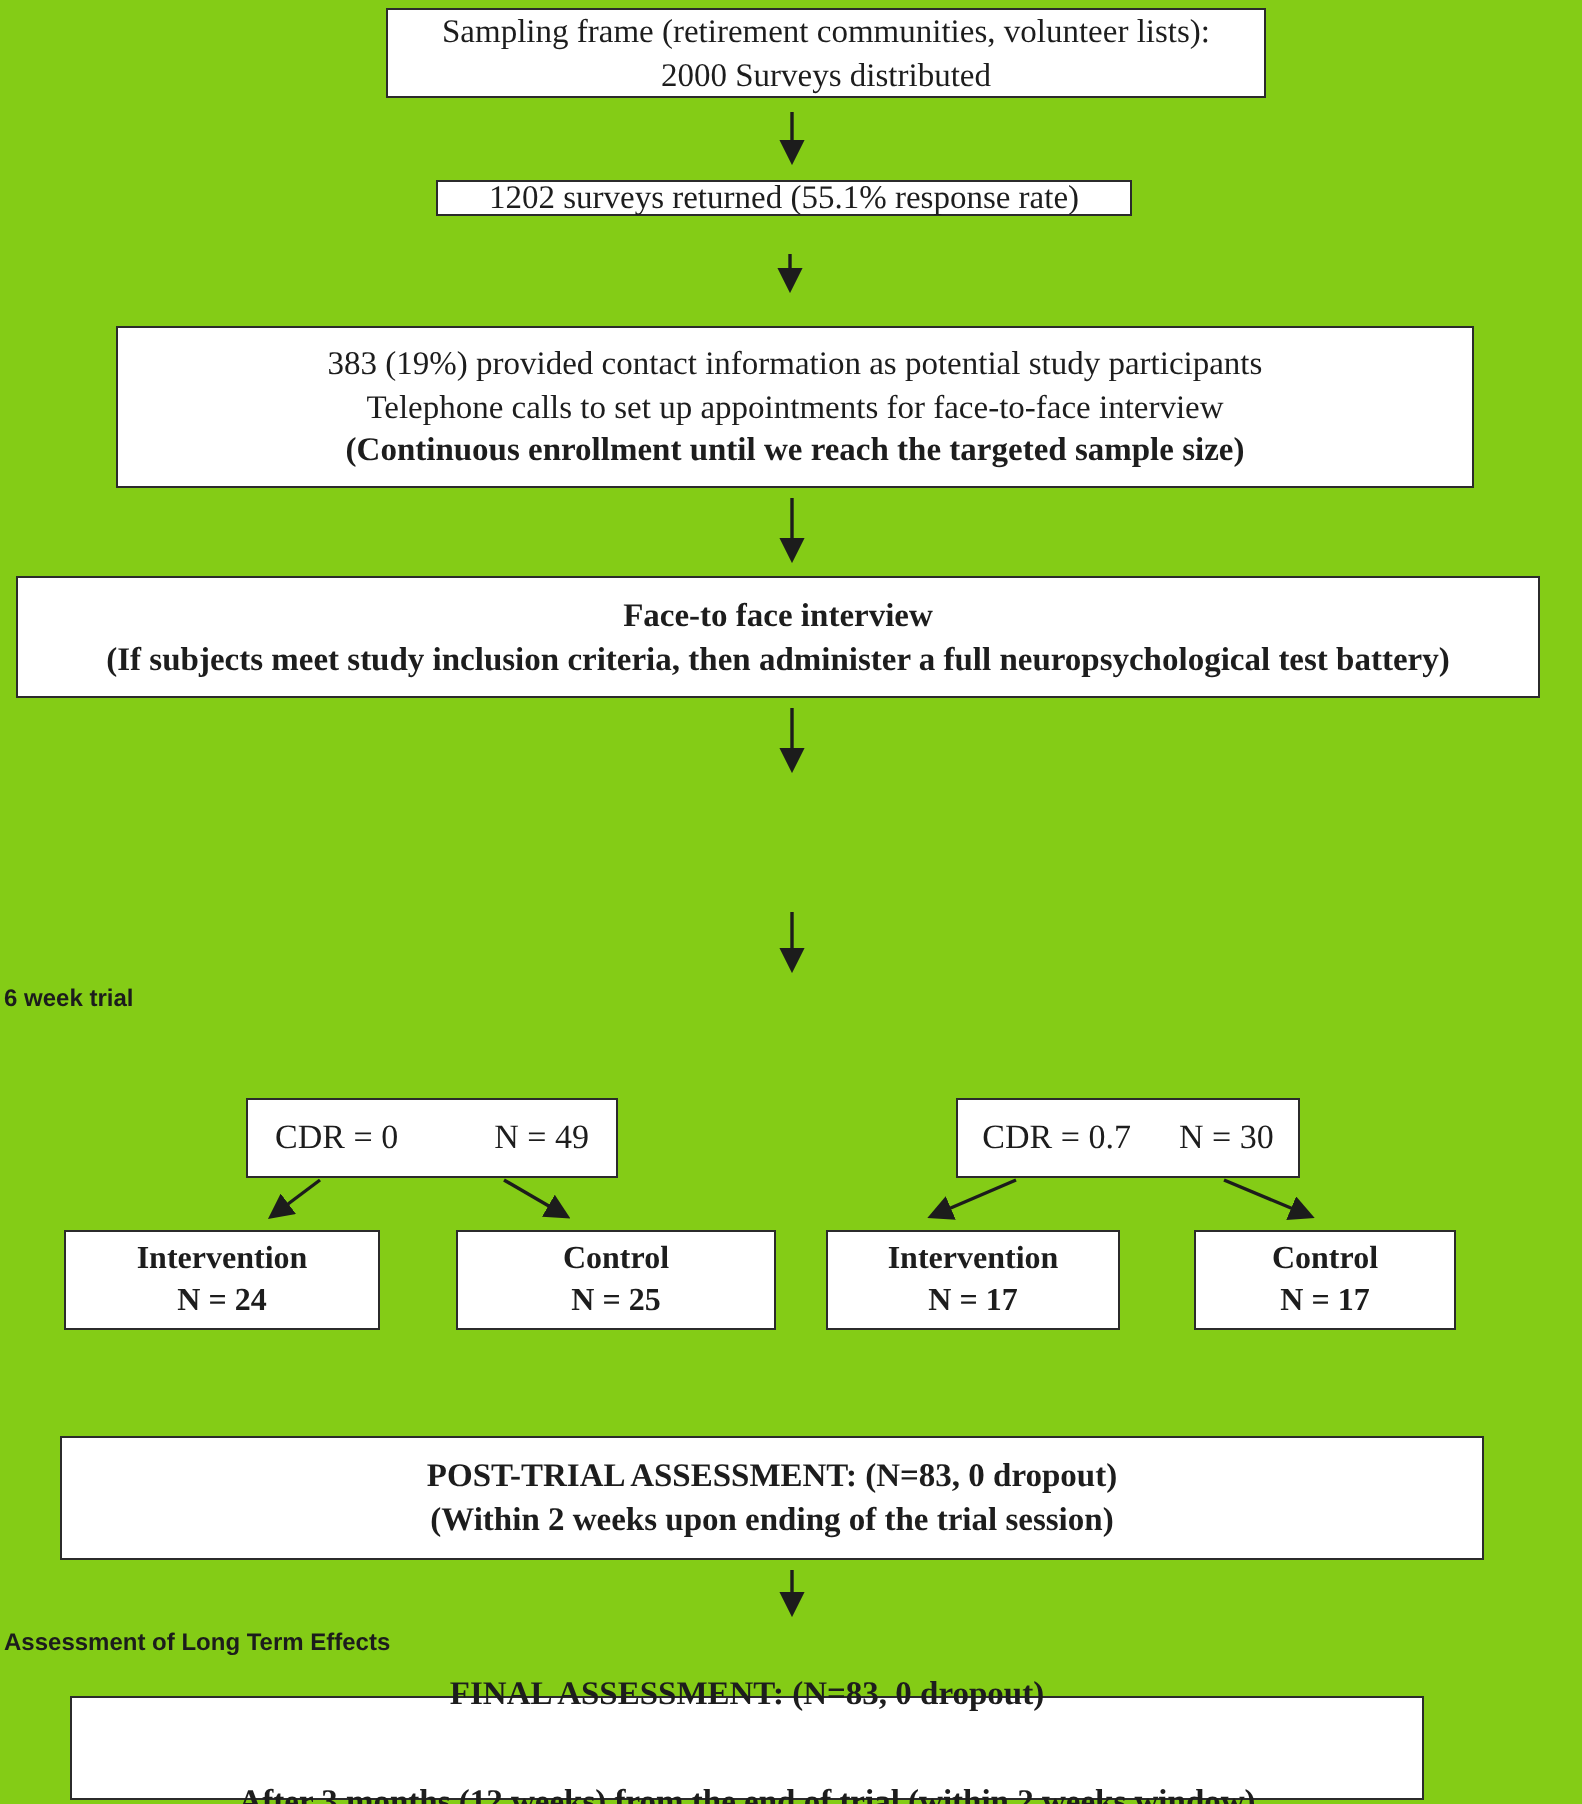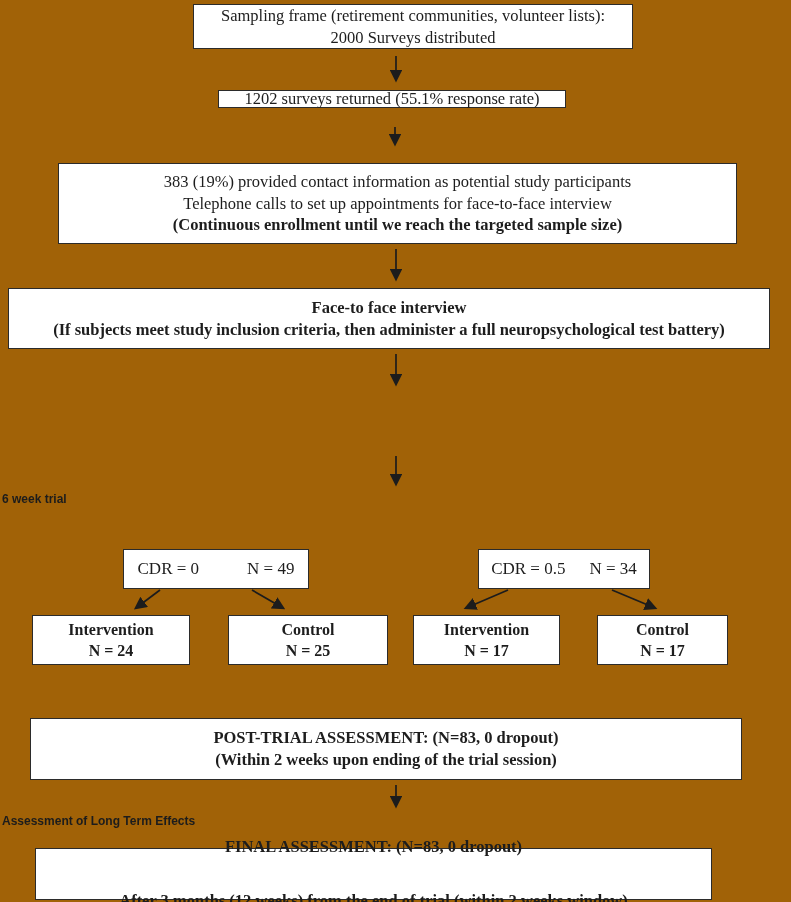--- a/index.html
+++ b/index.html
@@ -1,19 +1,19 @@
 <!DOCTYPE html>
 <html><head>
 <meta charset="utf-8">
 <style>
   html,body{margin:0;padding:0;background:#ffffff;}
   .canvas{
     position:relative;
     width:791px;height:902px;
-    background:#a16207;
+    background:#84cc16;
     font-family:"Liberation Serif", serif;
     color:#1d1d1d;
     overflow:hidden;
   }
   .bx{
     position:absolute;
     box-sizing:border-box;
     border:1.6px solid #2b2b2b;
     background:#ffffff;
     display:flex;
@@ -87,22 +87,22 @@
 
 
   <div class="slabel" style="left:2px;top:492px;">6 week trial</div>
 
   <div class="bx cdr-row" style="left:123px;top:549px;width:186px;height:40px;">
     <span class="ln">CDR = 0</span>
     <span class="ln">N = 49</span>
   </div>
 
   <div class="bx cdr-row" style="left:478px;top:549px;width:172px;height:40px;gap:24px;">
-    <span class="ln">CDR = 0.5</span>
-    <span class="ln">N = 34</span>
+    <span class="ln">CDR = 0.7</span>
+    <span class="ln">N = 30</span>
   </div>
 
   <div class="bx bold" style="left:32px;top:615px;width:158px;height:50px;font-size:16px;">
     <span class="ln">Intervention</span>
     <span class="ln">N = 24</span>
   </div>
   <div class="bx bold" style="left:228px;top:615px;width:160px;height:50px;font-size:16px;">
     <span class="ln">Control</span>
     <span class="ln">N = 25</span>
   </div>

